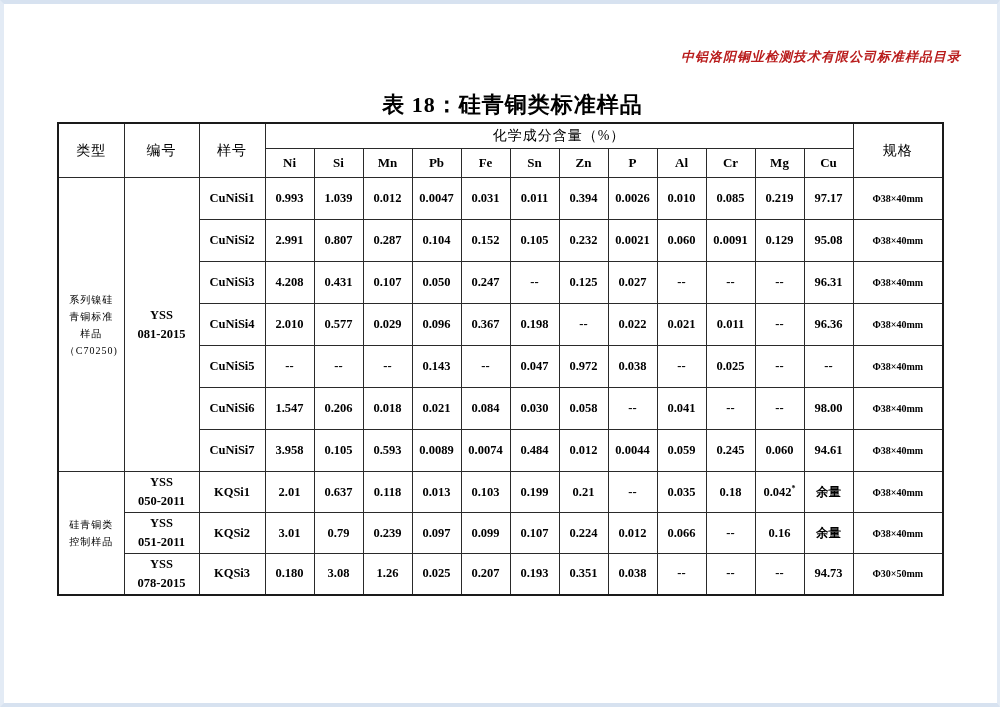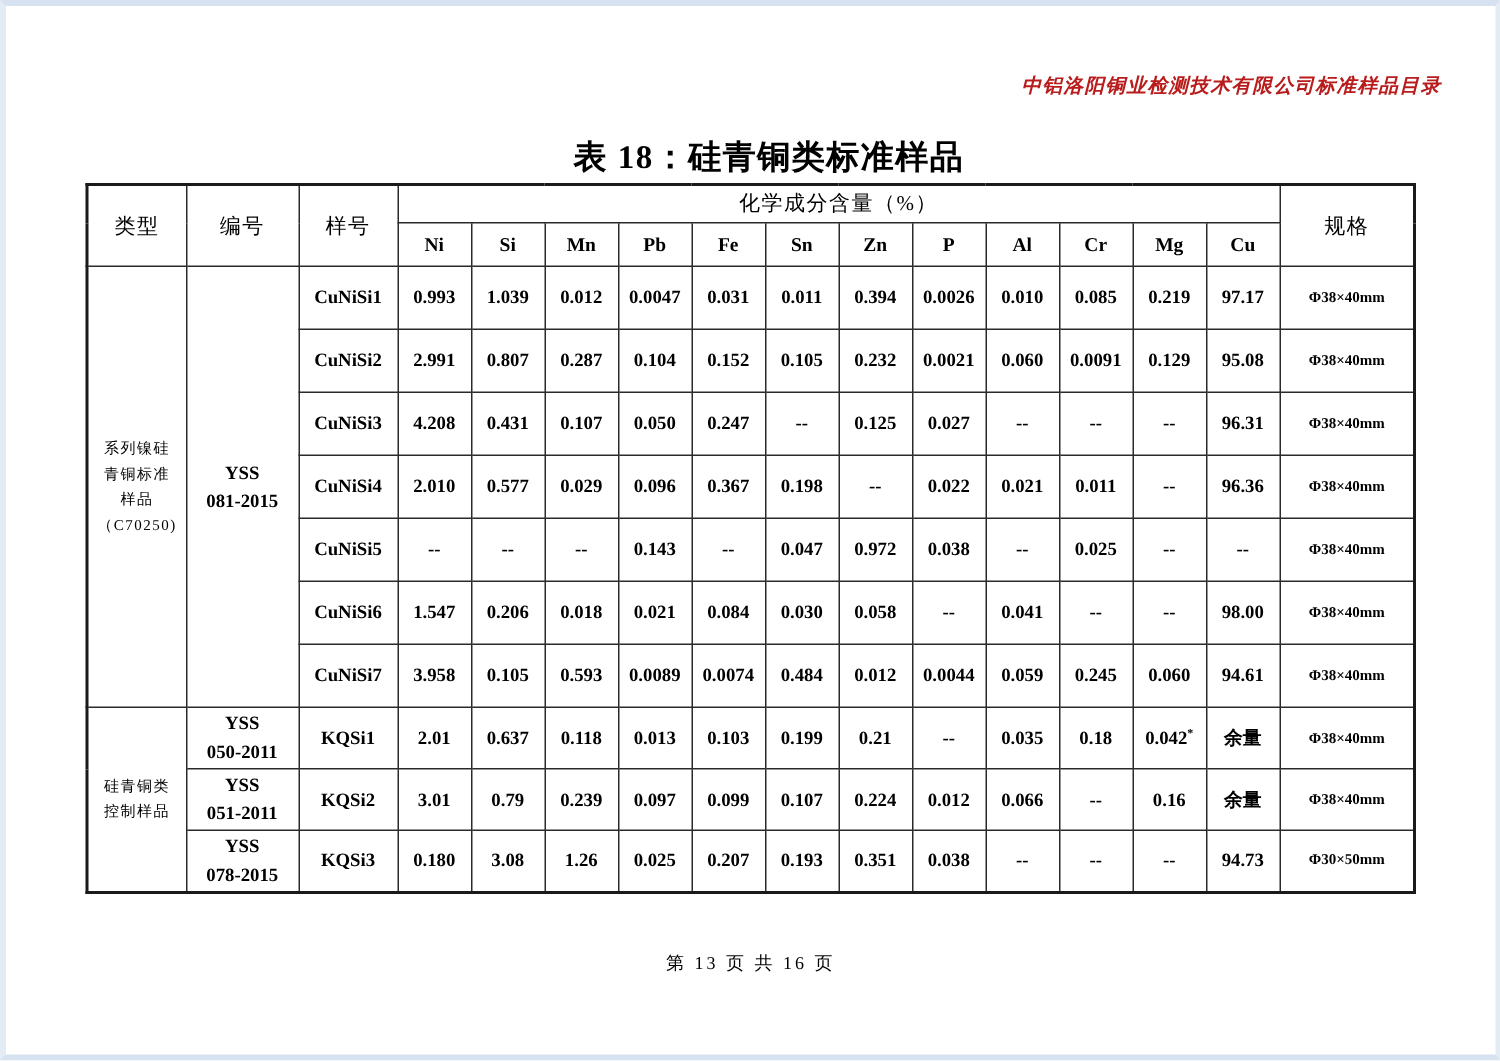--- a/index.html
+++ b/index.html
@@ -279,15 +279,14 @@
           <td class="t-num">0.038</td>
           <td class="t-num">--</td>
           <td class="t-num">--</td>
           <td class="t-num">--</td>
           <td class="t-num">94.73</td>
           <td class="t-spec">Φ30×50mm</td>
         </tr>
       </tbody>
   </table>
 
-  <div class="doc-footer">第 13 页 共 16 页</div>
 
 </div>
 
 </body></html>

